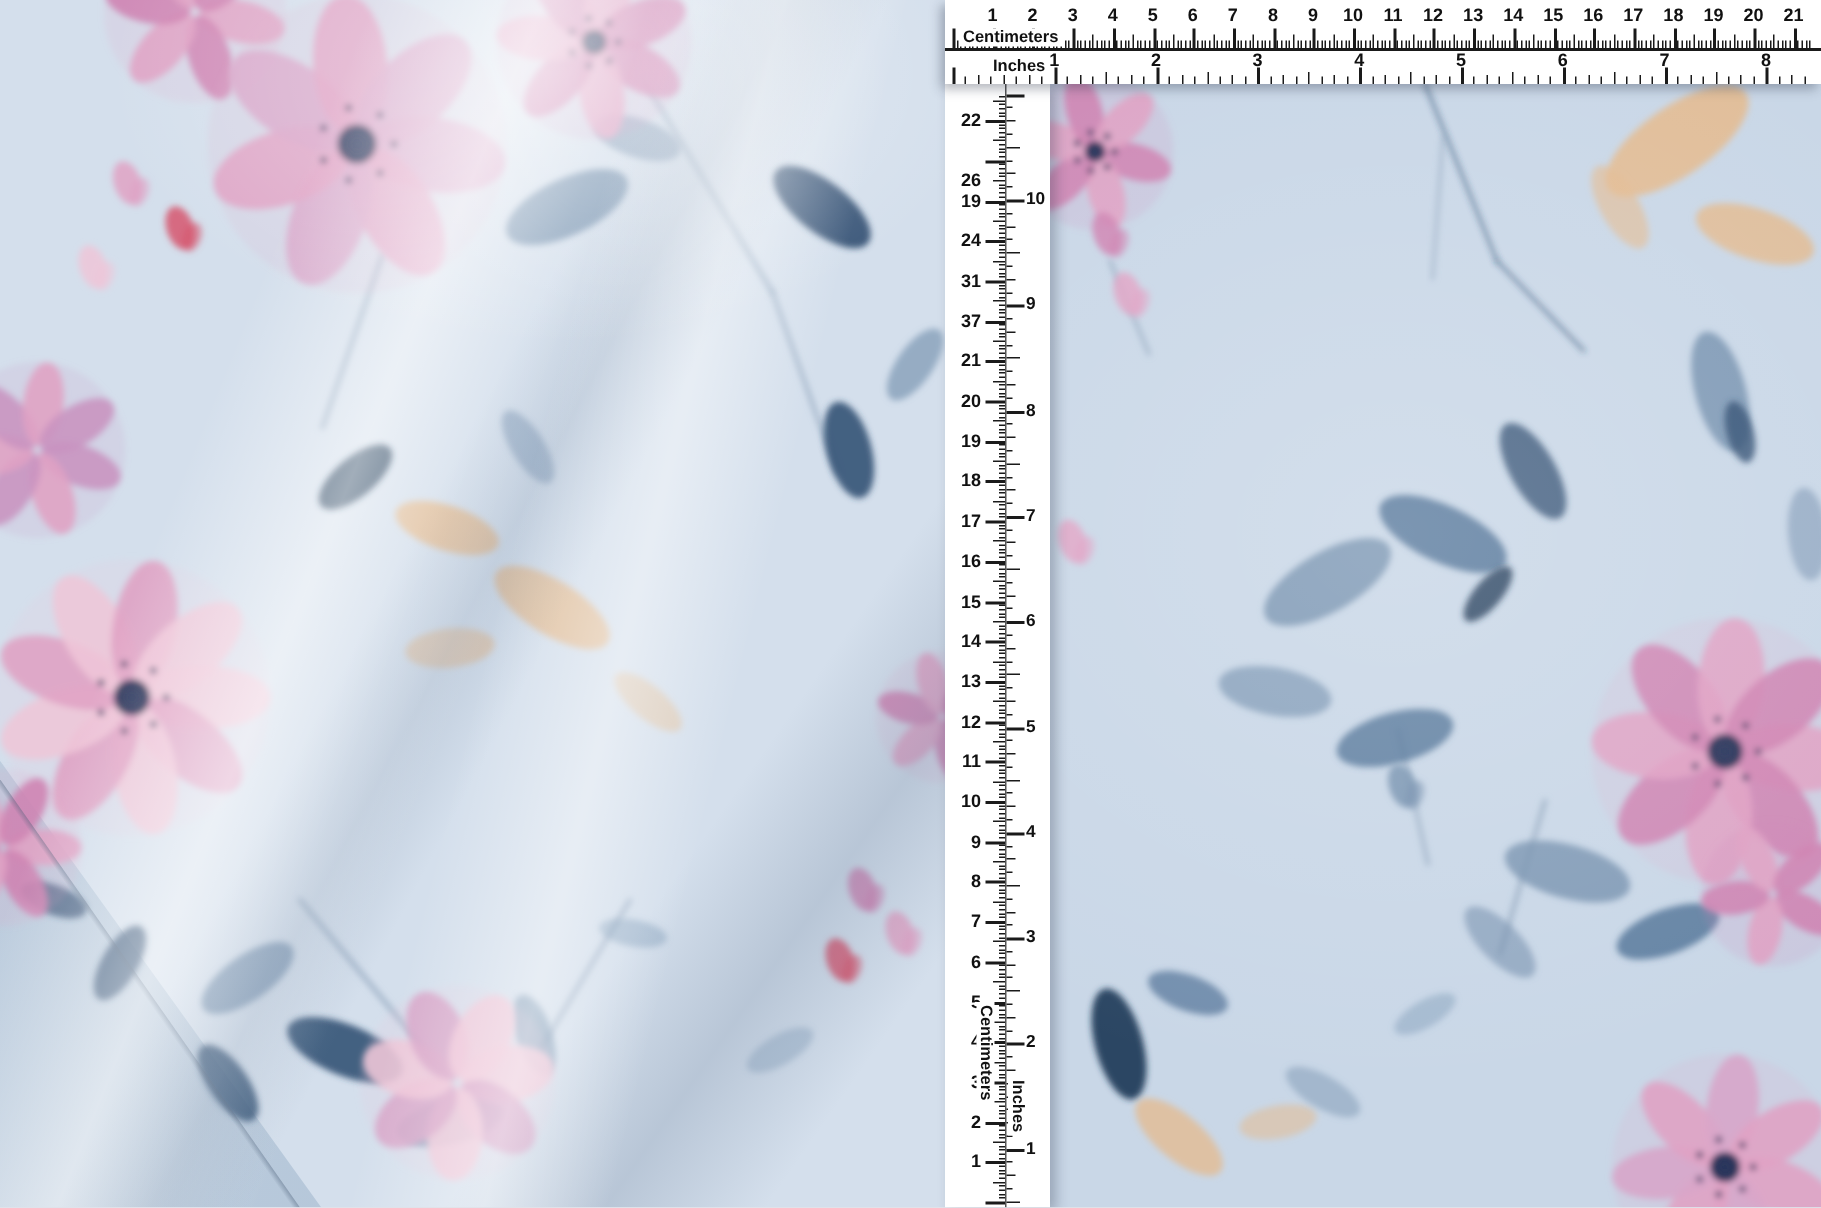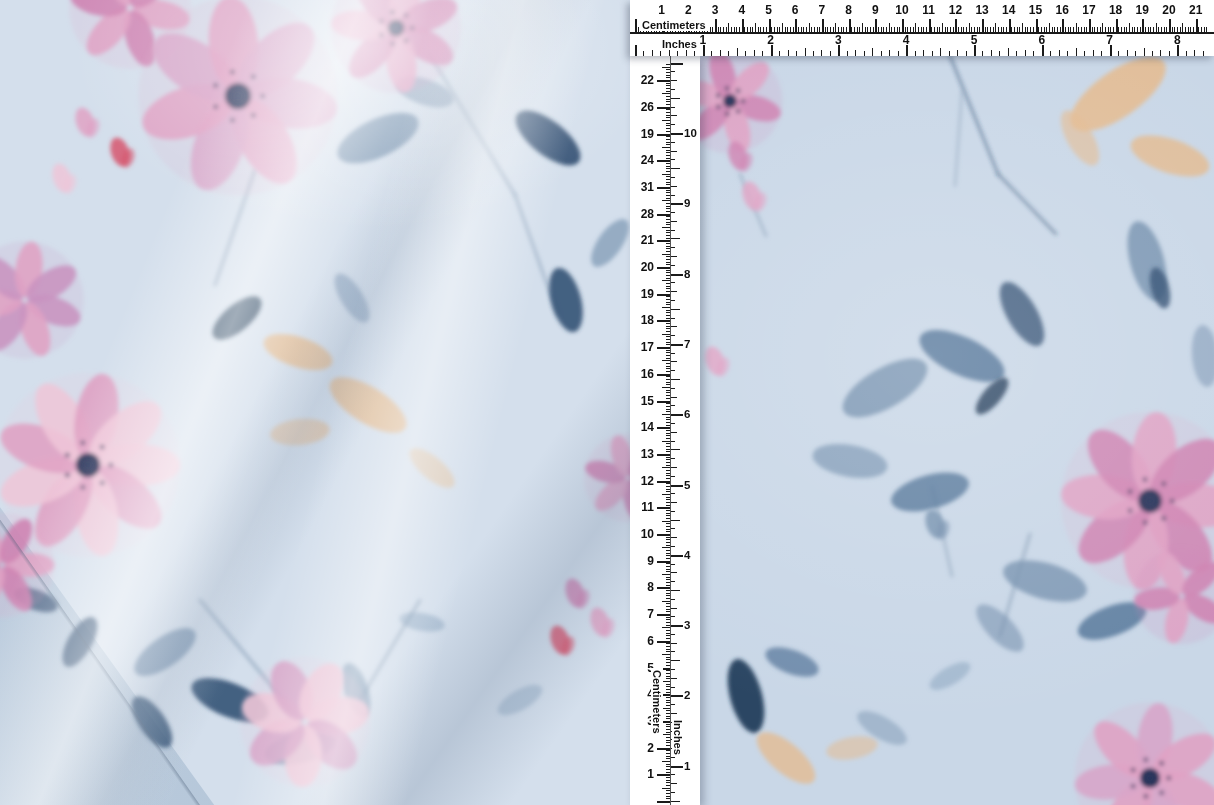--- a/index.html
+++ b/index.html
@@ -761,25 +761,25 @@
         <i class="vtick" style="left: 564.35px; top: 50px; height: 6px; width: 1px;"></i>
         <i class="vtick" style="left: 572.825px; top: 51px; height: 5px; width: 1px;"></i>
       </div>
     <span class="hr-label cm">Centimeters</span>
     <span class="hr-label in">Inches</span>
   </div>
 
   <div class="vruler">
     <div id="vrCm">
         <span class="num" style="top: 17.1px;">22</span>
-        <span class="num" style="top: 44px;">26</span>
+        <span class="num" style="top: 57px;">26</span>
         <span class="num" style="top: 70.5px;">19</span>
         <span class="num" style="top: 97.2px;">24</span>
         <span class="num" style="top: 123.9px;">31</span>
-        <span class="num" style="top: 150.6px;">28</span>
+        <span class="num" style="top: 150.6px;">37</span>
         <span class="num" style="top: 177.3px;">21</span>
         <span class="num" style="top: 204px;">20</span>
         <span class="num" style="top: 230.7px;">19</span>
         <span class="num" style="top: 257.4px;">18</span>
         <span class="num" style="top: 284.1px;">17</span>
         <span class="num" style="top: 310.8px;">16</span>
         <span class="num" style="top: 337.5px;">15</span>
         <span class="num" style="top: 364.2px;">14</span>
         <span class="num" style="top: 390.9px;">13</span>
         <span class="num" style="top: 417.6px;">12</span>

